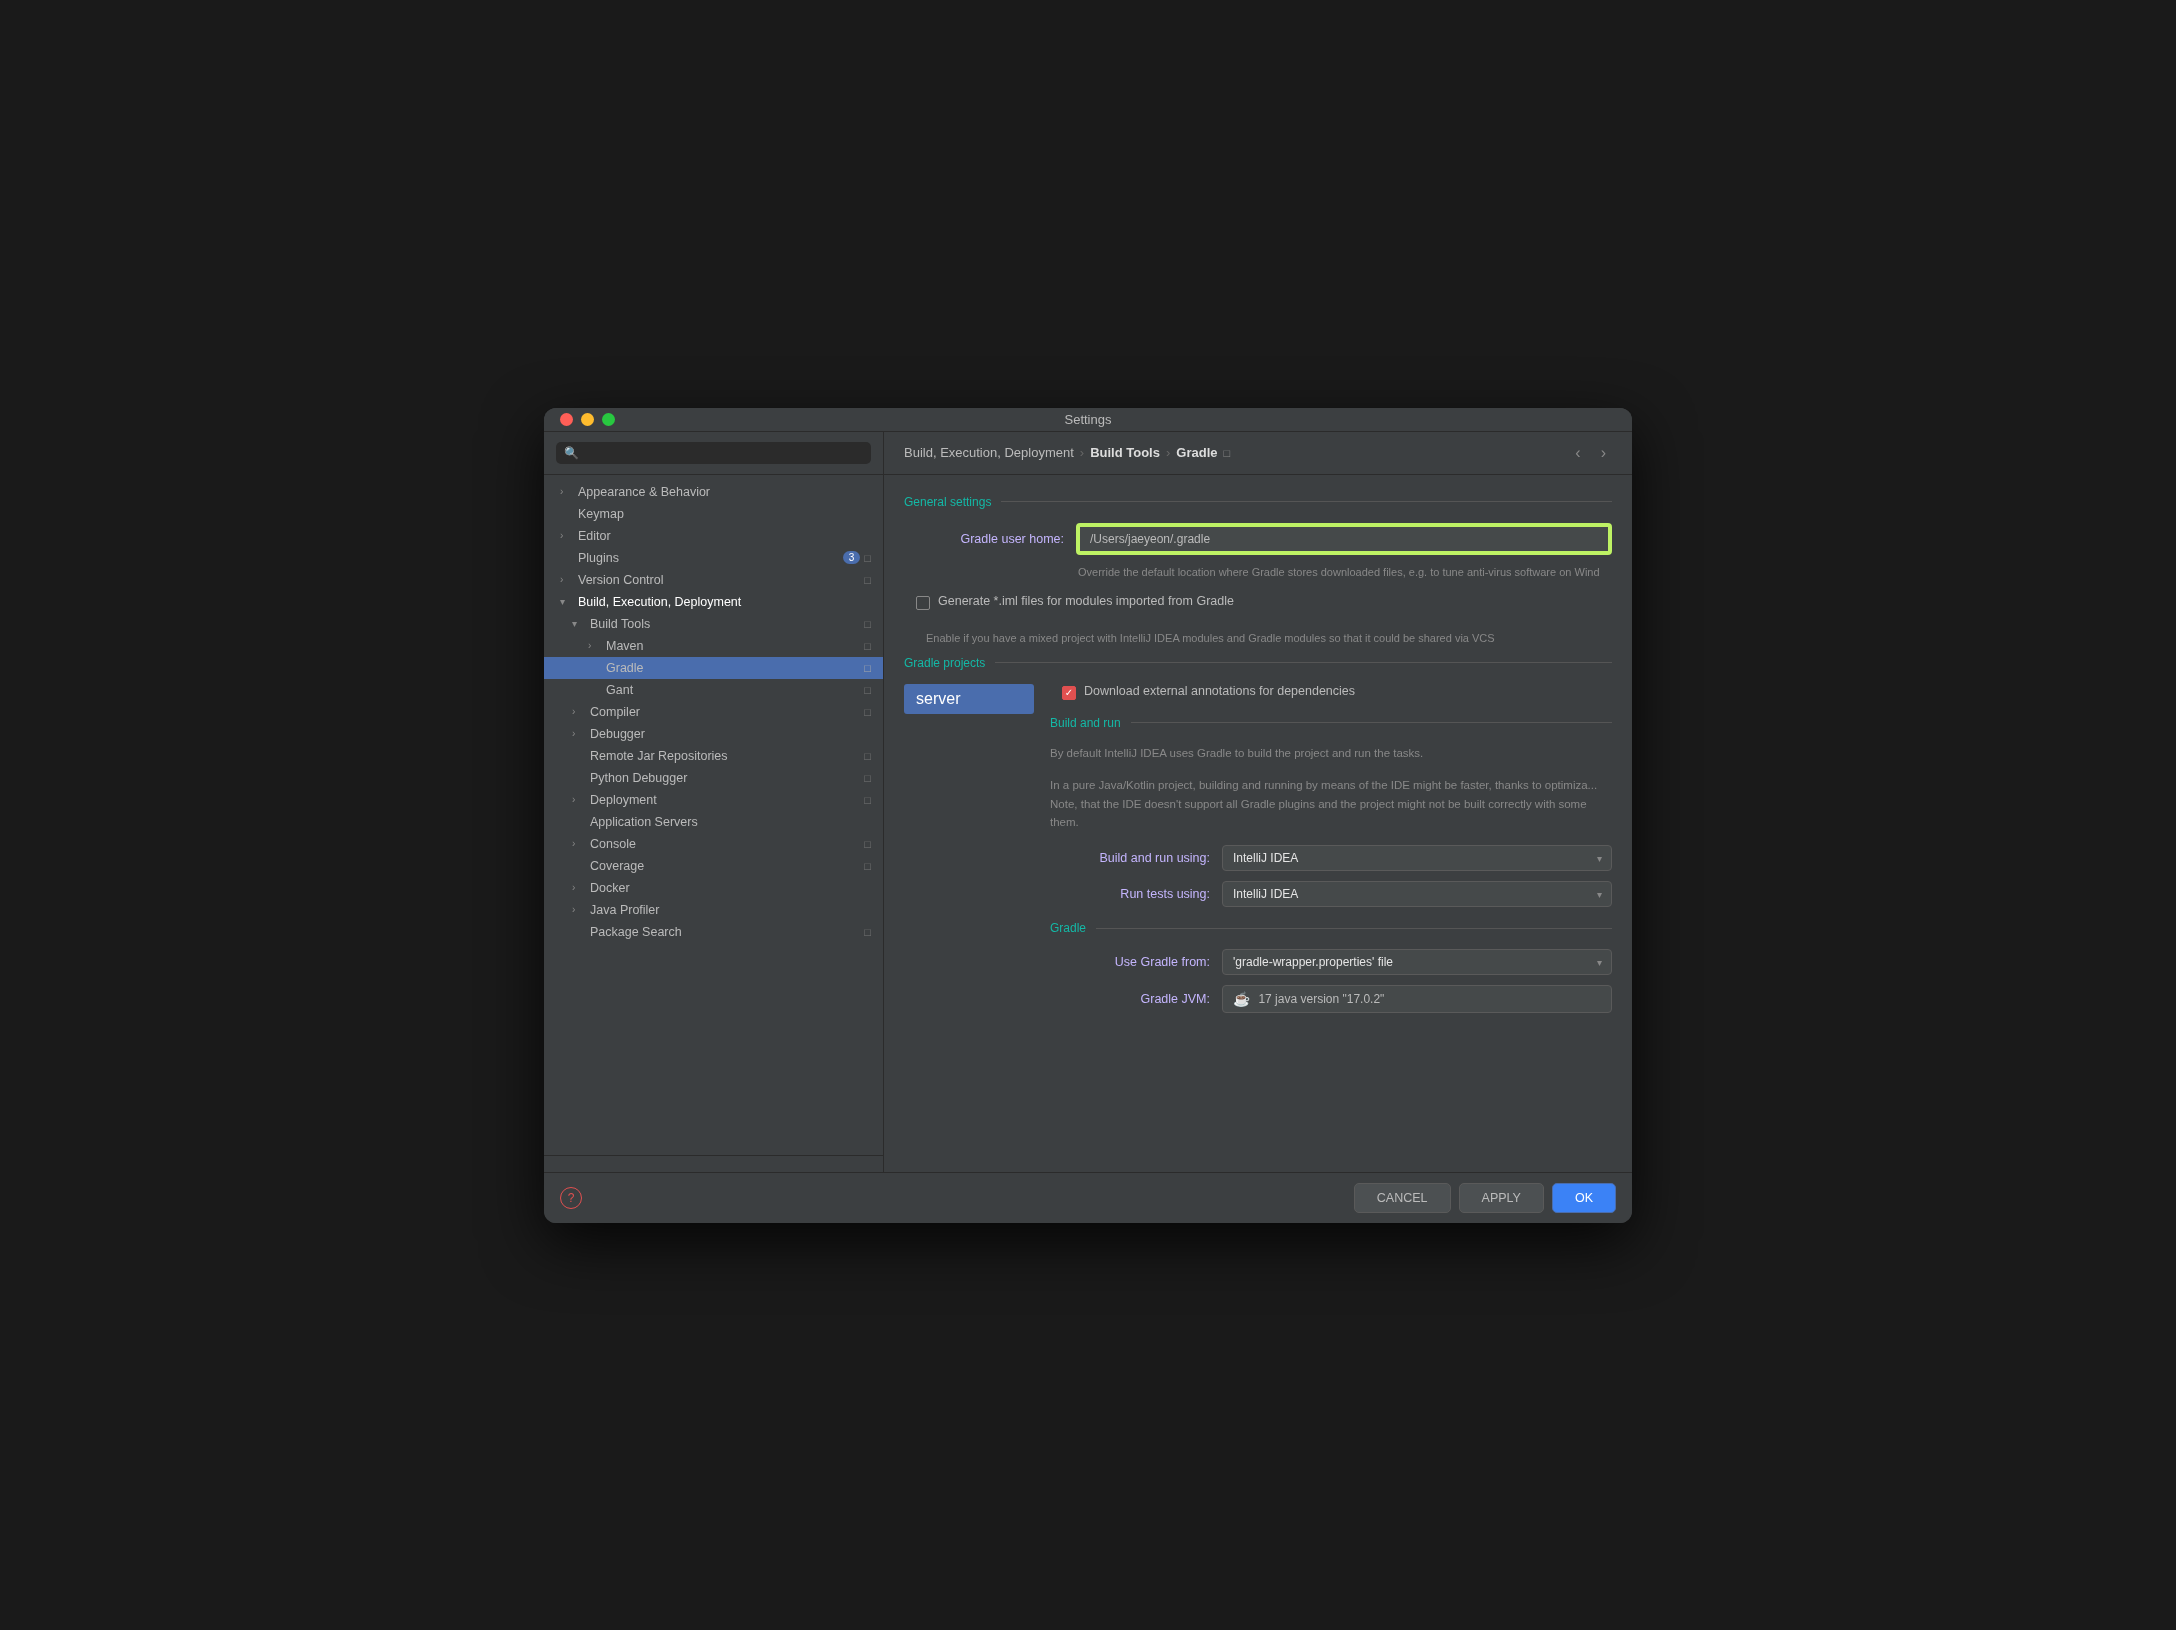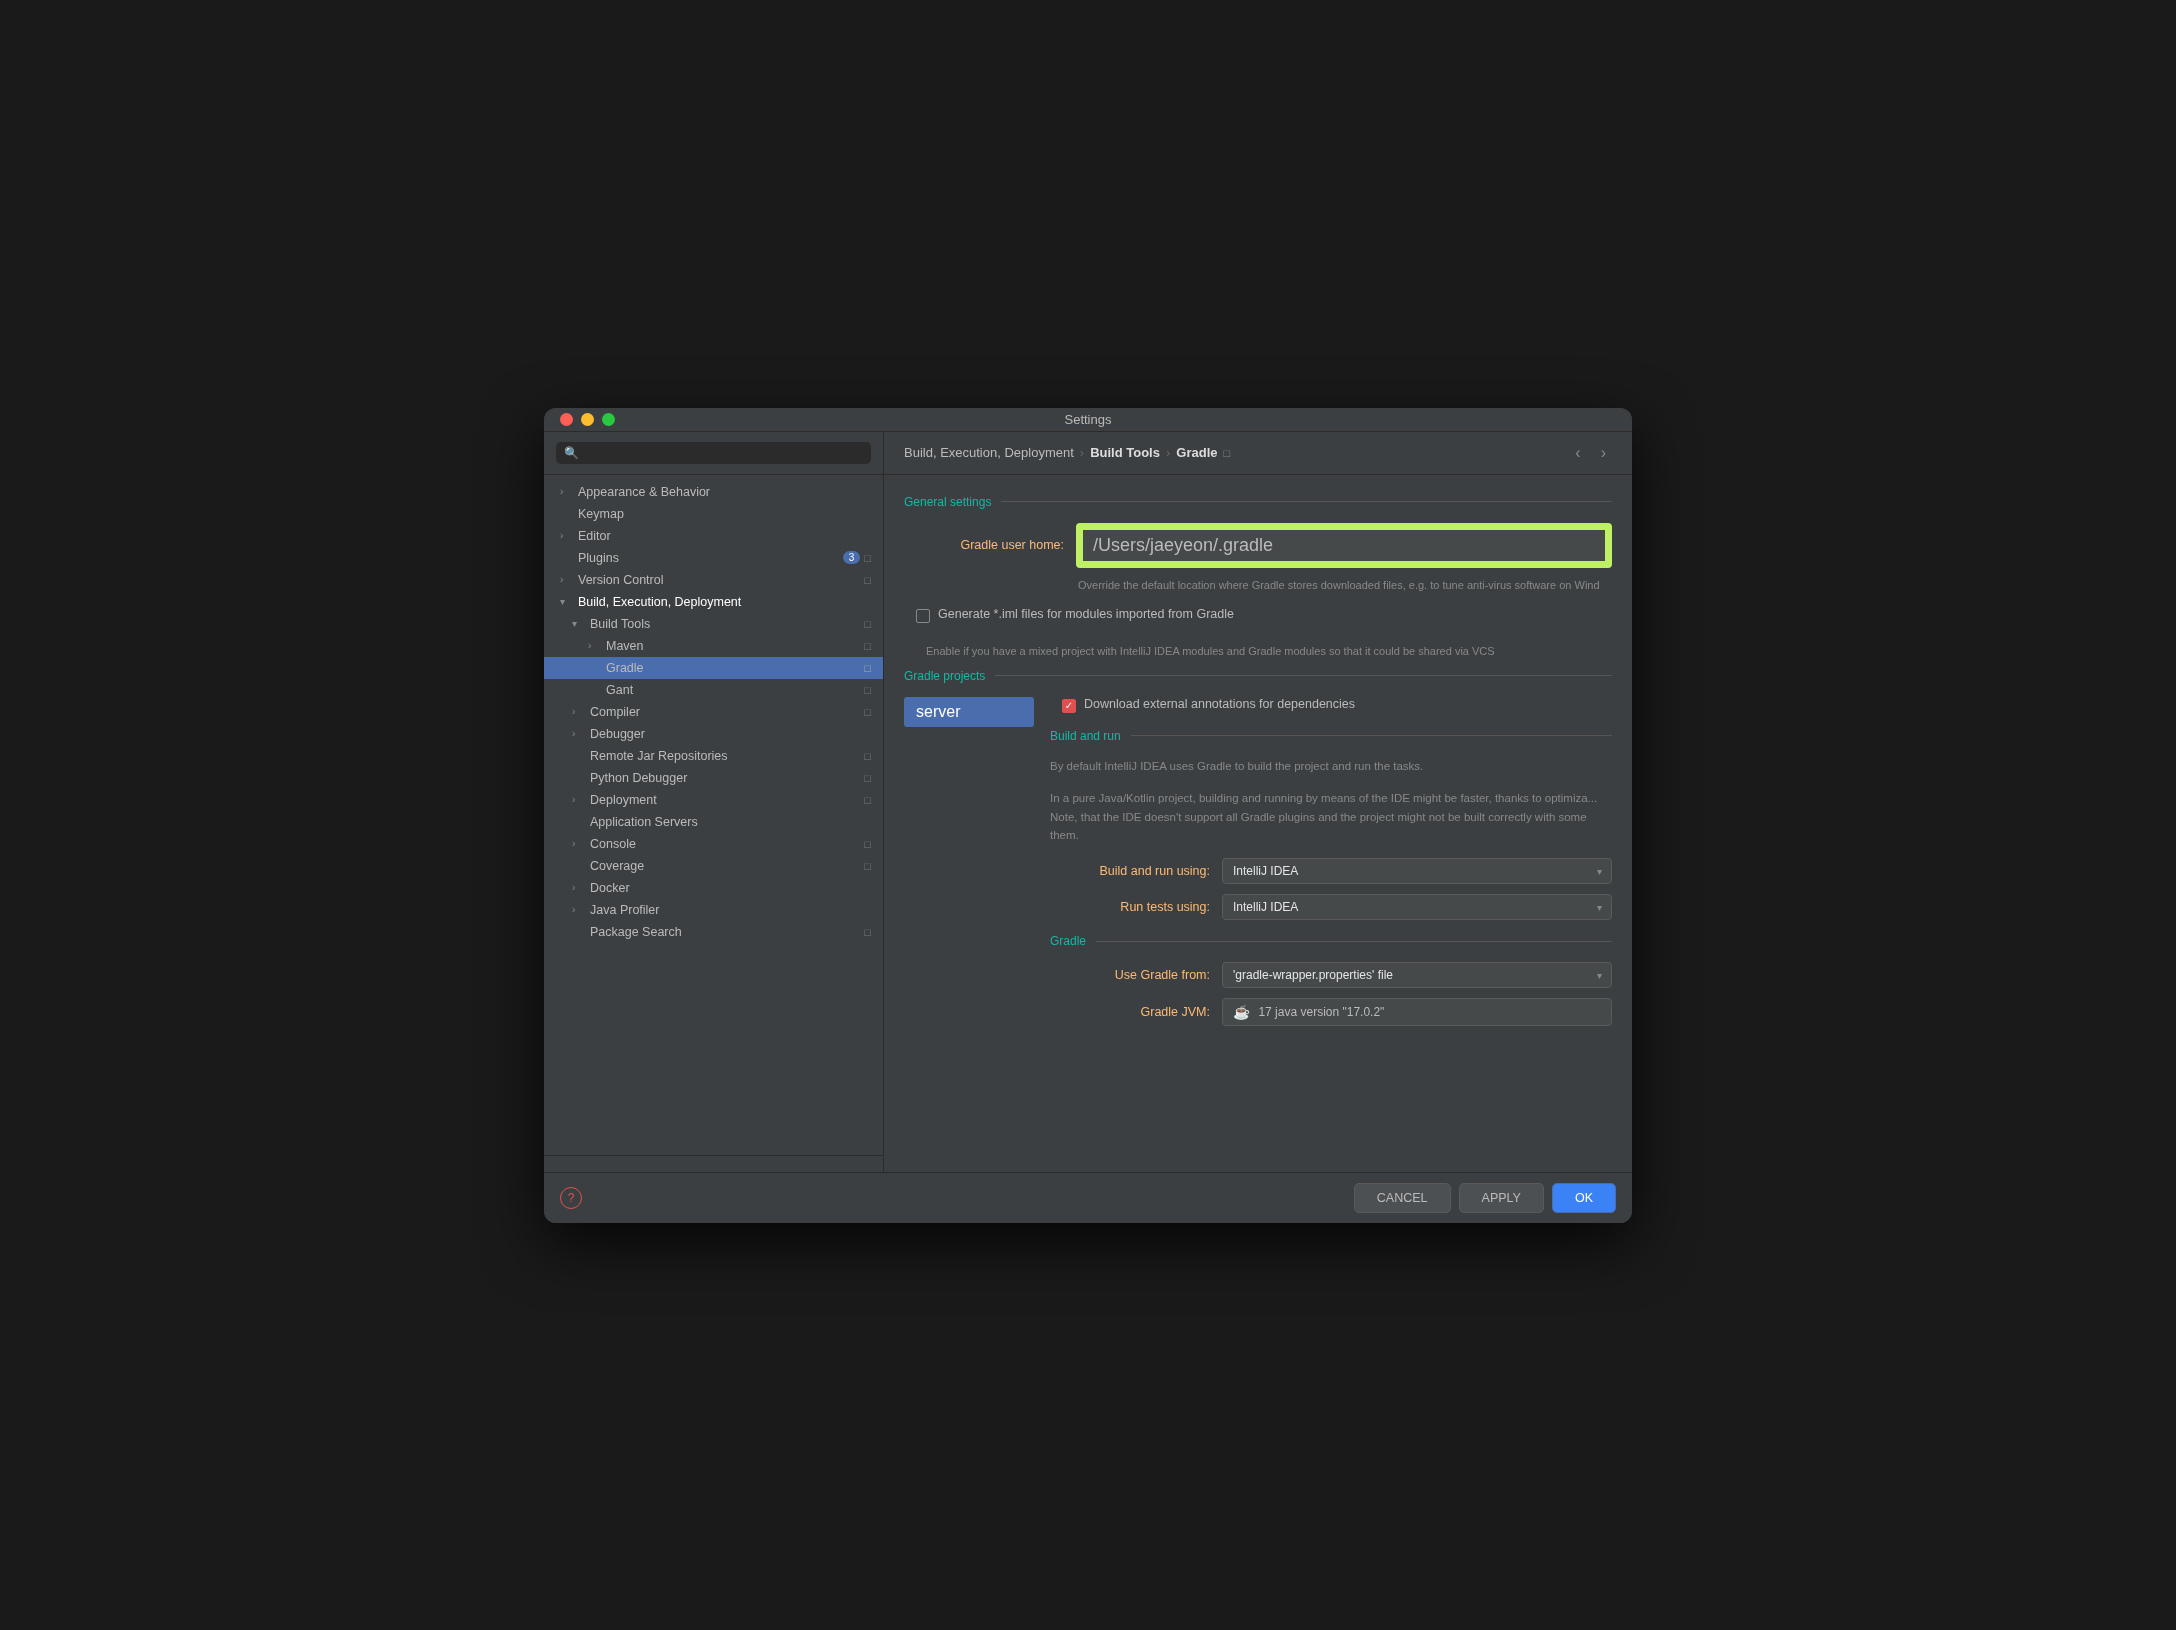--- a/index.html
+++ b/index.html
@@ -206,32 +206,32 @@
       height: 1px;
       background: #555;
     }
     .form-row {
       display: flex;
       align-items: center;
       margin-bottom: 10px;
       gap: 12px;
     }
     .form-label {
-      color: #fdba74;
+      color: #c4b5fd;
       font-size: 12.5px;
       min-width: 160px;
       text-align: right;
     }
     .form-input {
       flex: 1;
       background: #45494a;
-      border: 7px solid #bef264;
+      border: 4px solid #bef264;
       border-radius: 4px;
       color: #bbbbbb;
-      font-size: 18px;
+      font-size: 12px;
       padding: 5px 10px;
       outline: none;
     }
     .form-hint {
       color: #888;
       font-size: 11px;
       margin-left: 174px;
       margin-bottom: 14px;
       line-height: 1.4;
     }

